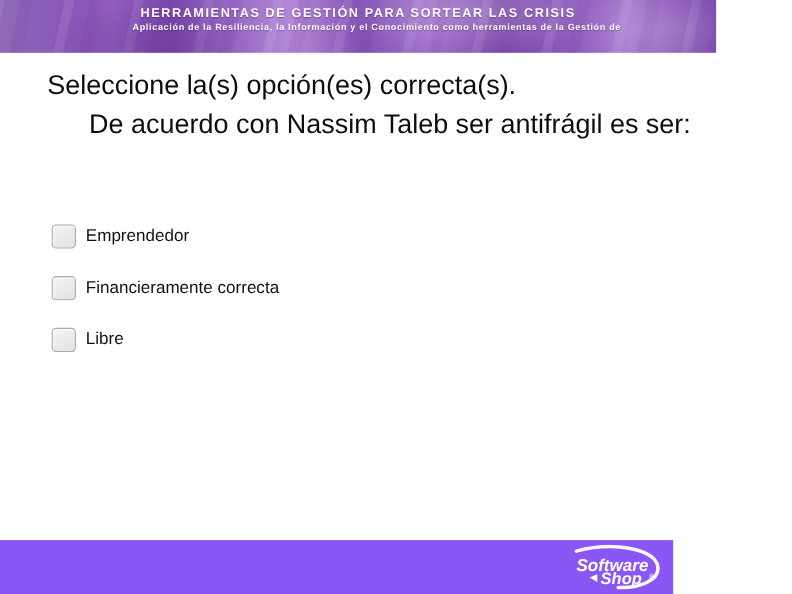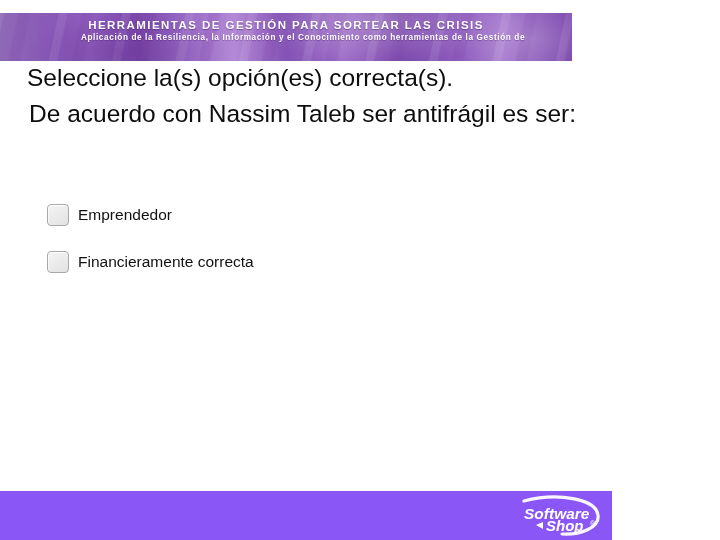--- a/index.html
+++ b/index.html
@@ -12,22 +12,22 @@
     overflow: hidden;
     background: #ffffff;
     font-family: "Liberation Sans", sans-serif;
     position: relative;
   }
 
   
   .header {
     position: absolute;
     left: 0;
-    top: 13px;
-    width: 572px;
+    top: 0;
+    width: 651px;
     height: 48px;
     overflow: hidden;
     background:
       linear-gradient(100deg, rgba(255,255,255,0.10) 0%, rgba(255,255,255,0) 18%),
       linear-gradient(86deg,  rgba(255,255,255,0.14) 0%, rgba(255,255,255,0) 12%),
       linear-gradient(90deg,
          #6f3fa3 0%,
          #7d49b0 8%,
          #8f5dbe 16%,
          #7b47ab 24%,
@@ -101,22 +101,22 @@
     top: 60px;
     width: 720px;
   }
   .question-line {
     color: #0d0d0d;
     font-size: 24.5px;
     line-height: 36px;
     font-weight: normal;
     white-space: nowrap;
   }
-  .question-line.first  { padding-left: 27px; }
-  .question-line.second { padding-left: 29px; }
+  .question-line.first  { padding-left: 43px; }
+  .question-line.second { padding-left: 81px; }
 
   
   .options {
     position: absolute;
     left: 0;
     top: 191px;
     width: 652px;
     text-align: right;
   }
   .option-row {
@@ -187,20 +187,24 @@
     <span class="checkbox"></span>
     <span class="option-label">Emprendedor</span>
   </div>
 
 
   <div class="option-row">
     <span class="checkbox"></span>
     <span class="option-label">Financieramente correcta</span>
   </div>
 
+  <div class="option-row">
+    <span class="checkbox"></span>
+    <span class="option-label">Libre</span>
+  </div>
 
 
 </div>
 
 <div class="footer">
   <div class="logo">
     <svg width="86" height="42" viewBox="0 0 86 42" xmlns="http://www.w3.org/2000/svg">
 
       <path d="M6 6 C 40 -3, 78 4, 80 20 C 82 33, 62 40, 44 39" fill="none" stroke="#ffffff" stroke-width="3.2" stroke-linecap="round" opacity="0.95"></path>
 

